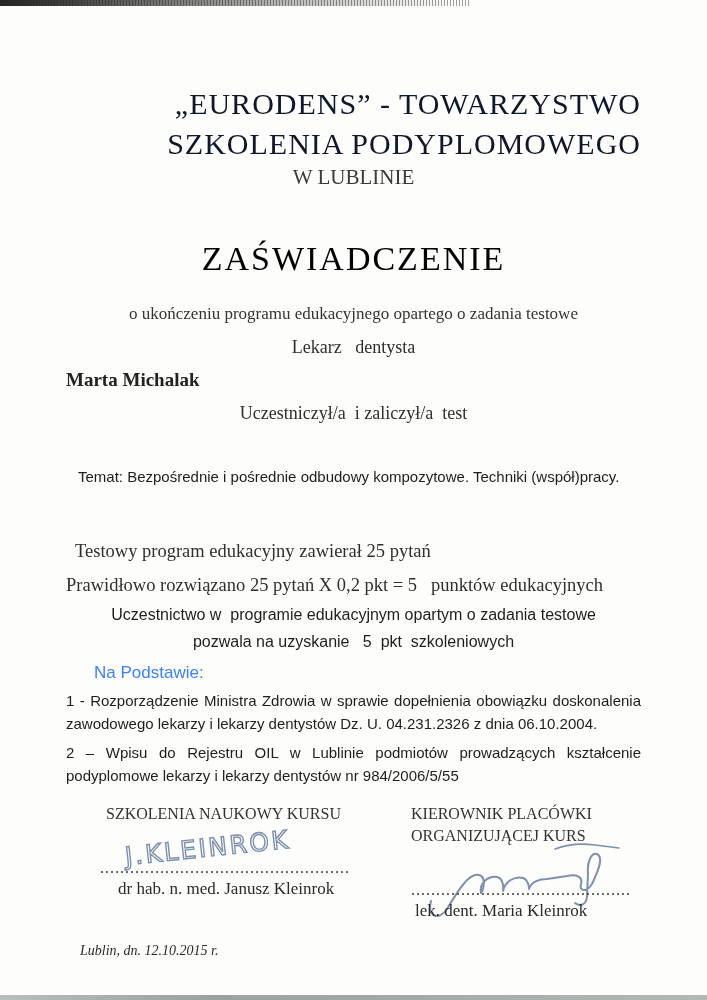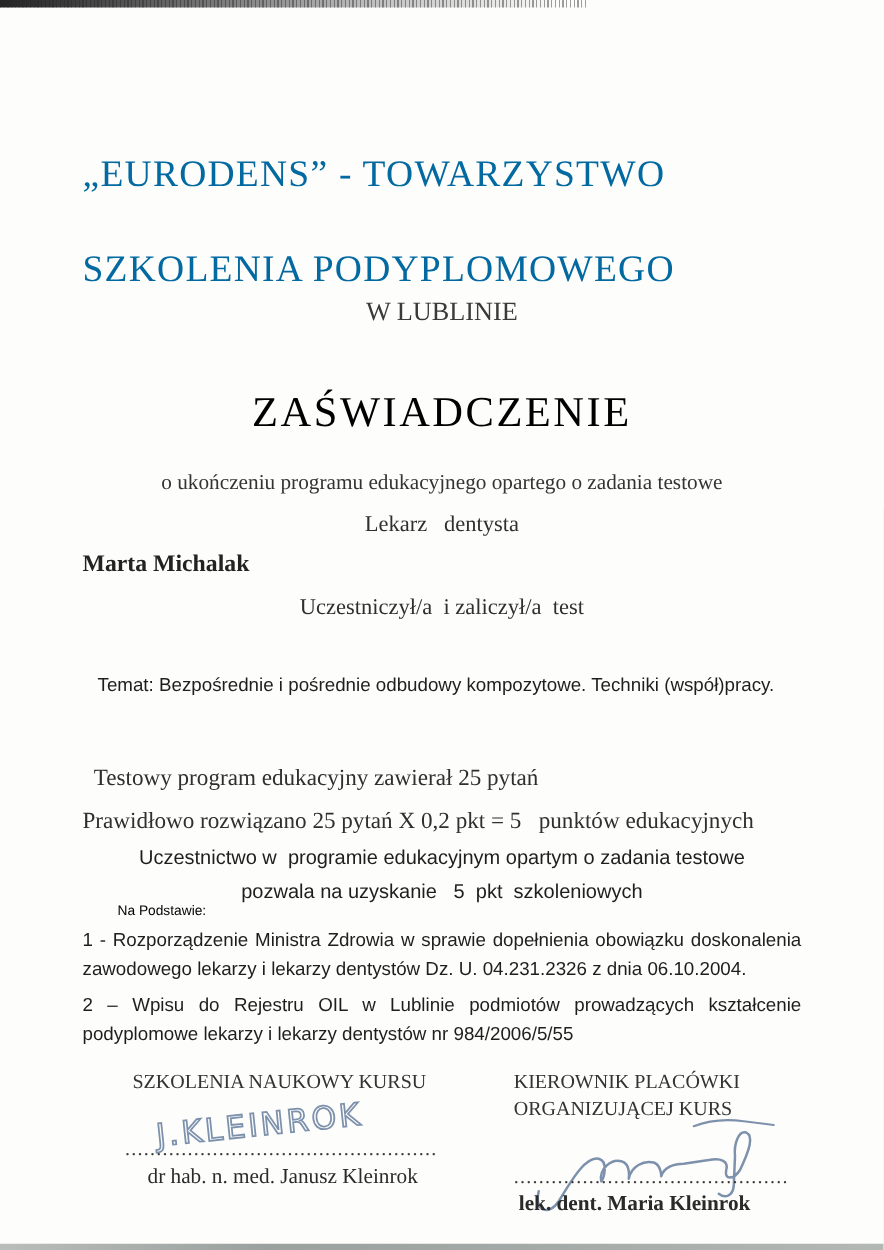--- a/index.html
+++ b/index.html
@@ -21,57 +21,57 @@
       linear-gradient(90deg, #242424 0%, #3c3c3c 12%, #636363 28%, #8f8f8f 45%, #bdbdbd 62%, rgba(255,255,255,0) 96%);
   }
   .scan-bottom {
     position: absolute; bottom: 0; left: 0; right: 0; height: 5px;
     background: linear-gradient(90deg, #b9bdbb 0%, #9aa19e 30%, #a4aaa7 60%, #b3b8b5 100%);
   }
   .content { position: absolute; top: 0; left: 0; right: 0; padding: 84px 66px 0 66px; box-sizing: border-box; }
 
   .pre { white-space: pre-wrap; }
 
-  .org-line { text-align: left; font-size: 30px; line-height: 40px; letter-spacing: 1px; color: #0369a1; margin-top: 36px; }
+  .org-line { text-align: right; font-size: 30px; line-height: 40px; letter-spacing: 1px; color: #0f172a; }
   .org-sub  { text-align: center; font-size: 21px; line-height: 26px; color: #3a3a3a; }
 
   .cert-title { margin-top: 50px; text-align: center; font-size: 34px; letter-spacing: 2px; color: #000000; }
   .cert-subtitle { margin-top: 26px; text-align: center; font-size: 17px; color: #333; }
   .profession { margin-top: 13px; text-align: center; font-size: 18px; }
   .holder-name { margin-top: 11px; text-align: left; font-size: 19px; font-weight: bold; color: #222; }
   .participation { margin-top: 12px; text-align: center; font-size: 18px; }
 
   .sans { font-family: "Liberation Sans", "DejaVu Sans", sans-serif; }
 
   .topic { margin-top: 44px; padding-left: 12px; font-size: 15px; color: #1e1e1e; }
 
   .test-line-1 { margin-top: 56px; padding-left: 9px; font-size: 18.5px; }
   .test-line-2 { margin-top: 13px; font-size: 18.5px; }
 
   .points-line { margin-top: 10px; text-align: center; font-size: 16px; color: #1e1e1e; }
   .points-line + .points-line { margin-top: 9px; }
 
-  .basis-head { padding-left: 28px; font-size: 11px; color: #000000; }
+  .basis-head { margin-top: 12px; padding-left: 28px; font-size: 17px; color: #3b82f6; }
   .basis-item { margin: 6px 0 0 0; font-size: 15px; line-height: 23px; text-align: justify; color: #1e1e1e; }
 
   .sig-row { display: flex; margin-top: 16px; }
   .sig-col-left  { width: 290px; margin-left: 34px; }
   .sig-col-right { width: 230px; margin-left: 27px; }
   .sig-role { font-size: 16px; line-height: 22px; color: #333; }
   .sig-col-left .sig-role { padding-left: 6px; }
   .role-right-wrap { position: relative; }
   .kurs-underline { position: absolute; left: 142px; top: 36px; }
 
   .sig-script-left  { display: block; margin: 4px 0 -20px 14px; }
   .sig-script-right { display: block; margin: -8px 0 -42px 6px; }
 
   .dots { font-size: 16px; letter-spacing: 1px; color: #3a3a3a; line-height: 14px; }
   .sig-name { margin-top: 4px; font-size: 17px; color: #2a2a2a; }
   .sig-col-left .sig-name { padding-left: 18px; }
-  .sig-col-right .sig-name { padding-left: 4px; font-weight: bold; }
+  .sig-col-right .sig-name { padding-left: 4px; }
 
   .place-date { margin-top: 22px; padding-left: 14px; font-size: 14px; font-style: italic; color: #2a2a2a; }
 </style>
 </head>
 <body>
 
 <div class="page">
   <div class="scan-top"></div>
 
   <div class="content">

